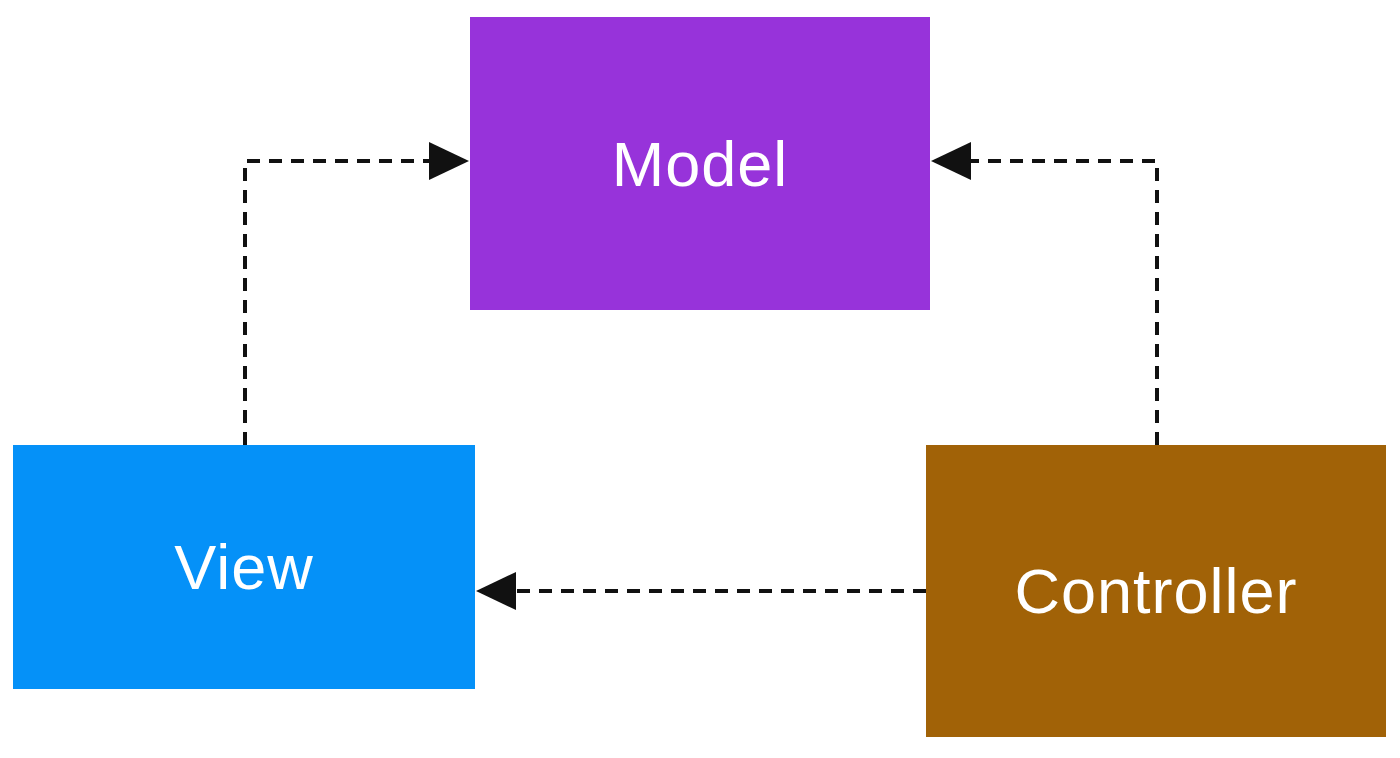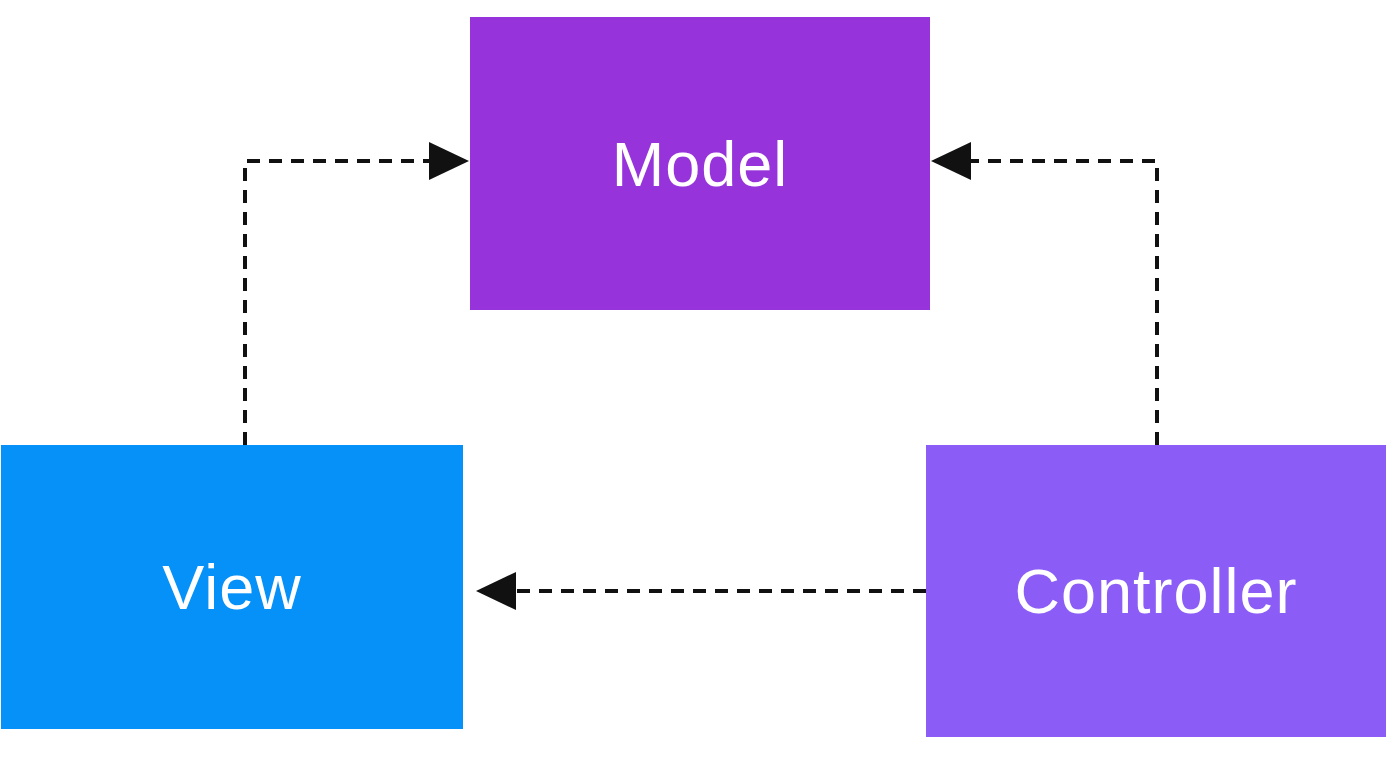--- a/index.html
+++ b/index.html
@@ -38,21 +38,21 @@
     display: flex;
     align-items: center;
     justify-content: center;
     color: #ffffff;
     font-size: 63px;
     font-weight: 400;
     letter-spacing: 1px;
     user-select: none;
   }
   .node-model      { left: 470px; top: 17px;  width: 460px; height: 293px; }
-  .node-view       { left: 1px;  top: 445px; width: 462px; height: 284px; }
+  .node-view       { left: 13px;  top: 445px; width: 462px; height: 244px; }
   .node-controller { left: 926px; top: 445px; width: 460px; height: 292px; }
 </style>
 </head>
 <body>
 
 <div class="canvas">
 
   <svg class="edges-layer" viewBox="0 0 1400 758" xmlns="http://www.w3.org/2000/svg">
 
     <path class="edge" d="M 245 445 L 245 161 L 429 161" style="stroke: rgb(17, 17, 17);"></path>
@@ -66,17 +66,17 @@
   </svg>
 
   <div class="node node-model" style="background-color: rgb(151, 51, 218); color: rgb(255, 255, 255);">
     <span>Model</span>
   </div>
 
   <div class="node node-view" style="background-color: rgb(5, 145, 248); color: rgb(255, 255, 255);">
     <span>View</span>
   </div>
 
-  <div class="node node-controller" style="background-color: #8b5cf6; color: rgb(255, 255, 255);">
+  <div class="node node-controller" style="background-color: #a16207; color: rgb(255, 255, 255);">
     <span>Controller</span>
   </div>
 
 </div>
 
 </body></html>

